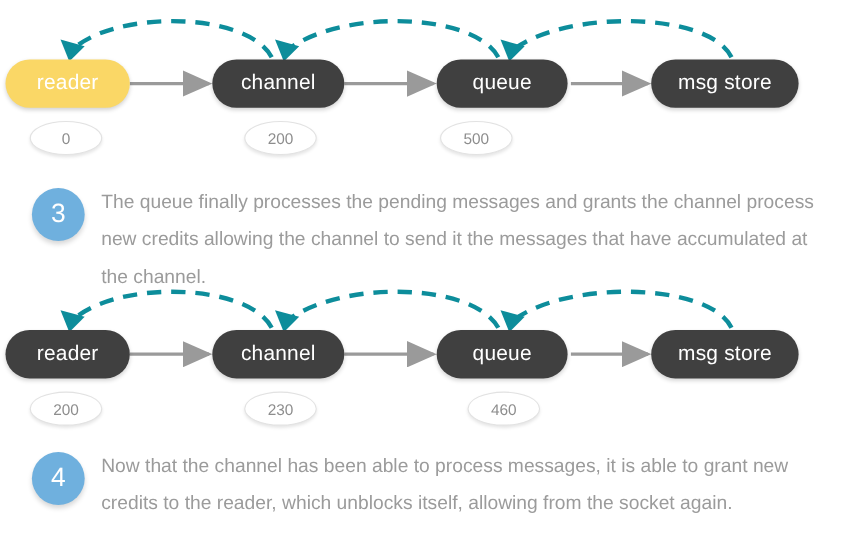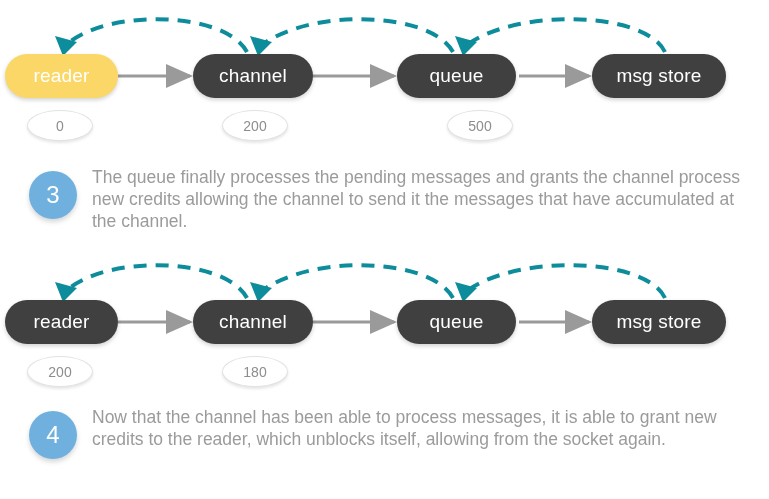--- a/index.html
+++ b/index.html
@@ -101,21 +101,21 @@
     box-sizing: border-box;
   }
 
   .caption-text {
     position: absolute;
     left: 92px;
     top: 0px;
     width: 663px;
     color: #9b9b9b;
     font-size: 17.5px;
-    line-height: 22px;
+    line-height: 34px;
   }
 </style>
 </head>
 <body>
 
 <div class="stage">
 
   <div class="diagram row1">
 
     <svg class="svg-layer" viewBox="0 0 769 145">
@@ -151,21 +151,21 @@
     <div class="node green" style="left:592px; top:54px; width:134px;">
       <span>msg store</span>
     </div>
 
     <div class="badge" style="left:27px; top:110px;">
       <span>0</span>
     </div>
     <div class="badge" style="left:222px; top:110px;">
       <span>200</span>
     </div>
-    <div class="badge" style="left:447px; top:110px;">
+    <div class="badge" style="left:400px; top:110px;">
       <span>500</span>
     </div>
   </div>
 
   <div class="caption cap3">
     <div class="step-circle">
       <span>3</span>
     </div>
     <div class="caption-text">The queue finally processes the pending messages and grants the channel process new credits allowing the channel to send it the messages that have accumulated at the channel.</div>
   </div>
@@ -203,21 +203,24 @@
       <span>queue</span>
     </div>
     <div class="node green" style="left:592px; top:54px; width:134px;">
       <span>msg store</span>
     </div>
 
     <div class="badge" style="left:27px; top:110px;">
       <span>200</span>
     </div>
     <div class="badge" style="left:222px; top:110px;">
-      <span>180</span>
+      <span>230</span>
+    </div>
+    <div class="badge" style="left:425px; top:110px;">
+      <span>460</span>
     </div>
   </div>
 
   <div class="caption cap4">
     <div class="step-circle">
       <span>4</span>
     </div>
     <div class="caption-text">Now that the channel has been able to process messages, it is able to grant new credits to the reader, which unblocks itself, allowing from the socket again.</div>
   </div>
 

